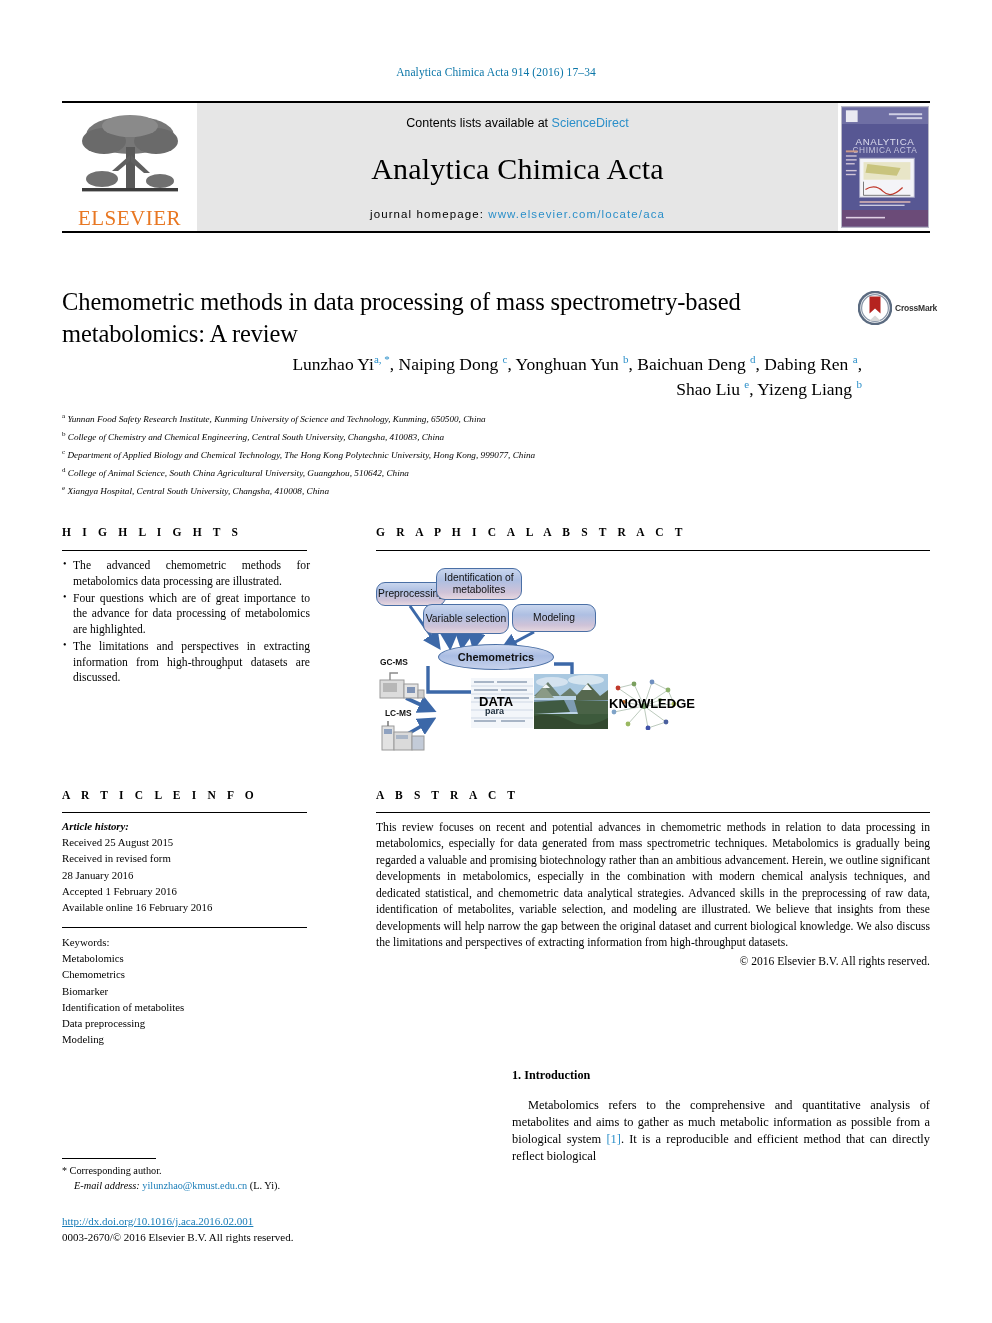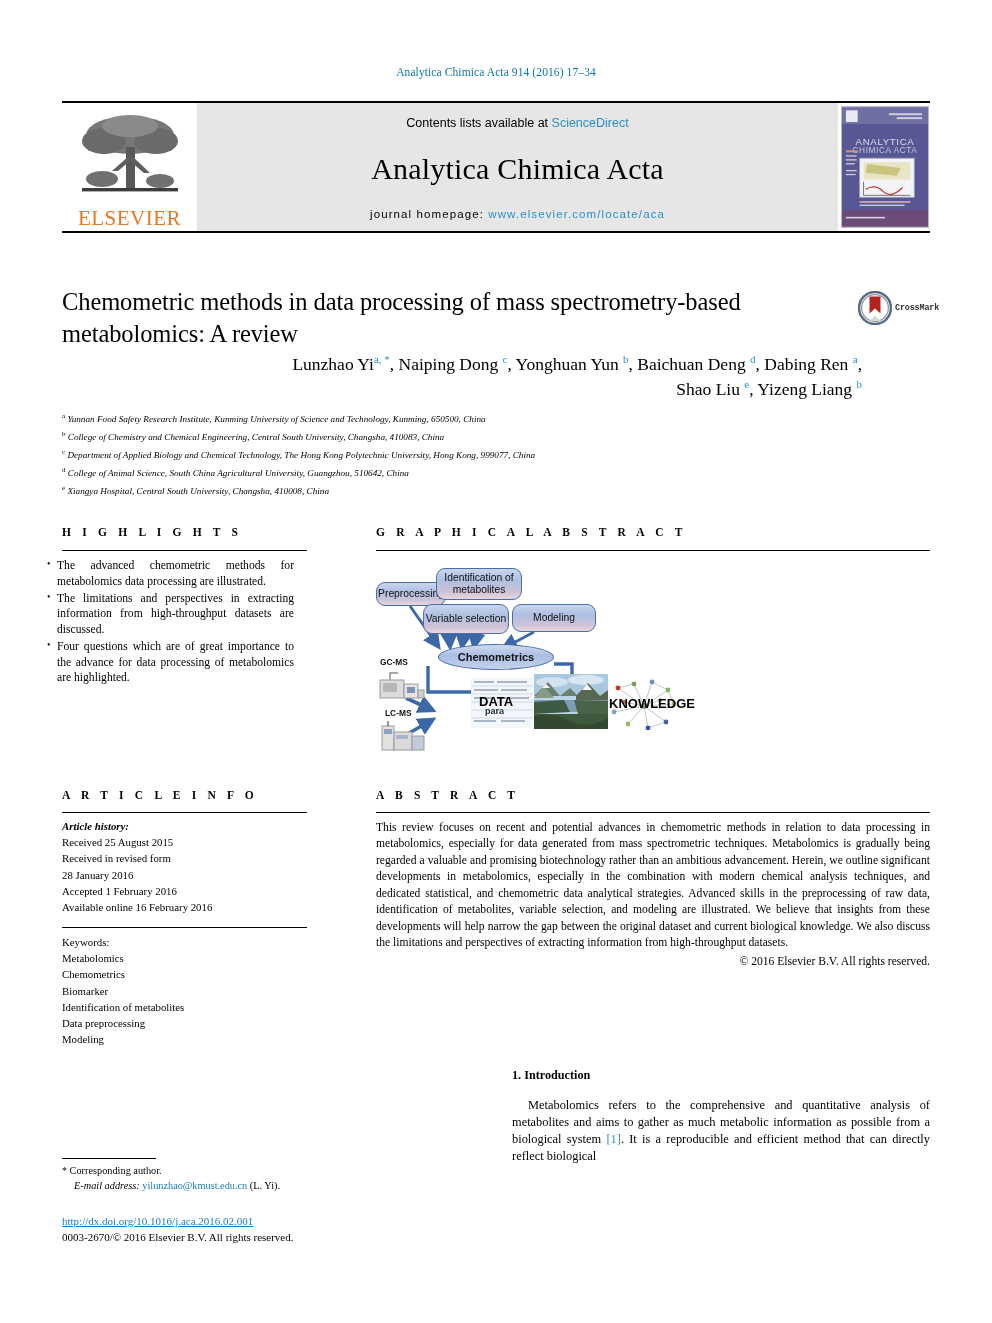--- a/index.html
+++ b/index.html
@@ -133,21 +133,21 @@
   .crossmark {
     position: absolute;
     top: 286px;
     left: 858px;
     width: 88px;
     height: 44px;
     display: flex;
     align-items: center;
   }
   .cm-label {
-    font-family: Liberation Mono, monospace;
+    font-family: Liberation Sans, sans-serif;
     font-size: 8.5px;
     font-weight: bold;
     color: #333;
     margin-left: 3px;
     letter-spacing: -.2px;
   }
 
   .authors {
     position: absolute;
     top: 352px;
@@ -179,21 +179,21 @@
   }
   .rule-thick { border-top: 1.6px solid #000; }
 
   .col-left  { position:absolute; left:62px;  width:245px; }
 
   
   #highlights-head { top: 526px; }
   #highlights-rule { position:absolute; left:62px; width:245px; top:550px; }
   .highlights-list {
     position: absolute;
-    left: 46px;
+    left: 62px;
     top: 558px;
     width: 248px;
     margin: 0;
     padding: 0;
     list-style: none;
     font-size: 11.6px;
     line-height: 1.36;
     text-align: justify;
   }
   .highlights-list li {
@@ -460,22 +460,22 @@
     <div><sup>b</sup> <span>College of Chemistry and Chemical Engineering, Central South University, Changsha, 410083, China</span></div>
     <div><sup>c</sup> <span>Department of Applied Biology and Chemical Technology, The Hong Kong Polytechnic University, Hong Kong, 999077, China</span></div>
     <div><sup>d</sup> <span>College of Animal Science, South China Agricultural University, Guangzhou, 510642, China</span></div>
     <div><sup>e</sup> <span>Xiangya Hospital, Central South University, Changsha, 410008, China</span></div>
   </div>
 
   <div class="sec-head col-left" id="highlights-head">H I G H L I G H T S</div>
   <div class="rule-thick" id="highlights-rule"></div>
   <ul class="highlights-list">
     <li>The advanced chemometric methods for metabolomics data processing are illustrated.</li>
+    <li>Four questions which are of great importance to the advance for data processing of metabolomics are highlighted.</li>
     <li>The limitations and perspectives in extracting information from high-throughput datasets are discussed.</li>
-    <li>Four questions which are of great importance to the advance for data processing of metabolomics are highlighted.</li>
   </ul>
 
   <div class="sec-head" id="ga-head" style="position:absolute;">G R A P H I C A L   A B S T R A C T</div>
   <div class="rule-thick" id="ga-rule"></div>
 
   <div class="ga-figure">
 
     <svg width="554" height="190" viewBox="0 0 554 190" style="position:absolute;left:0;top:0;">
       <defs>
         <marker id="ah" markerWidth="6" markerHeight="6" refX="4.4" refY="3" orient="auto">

